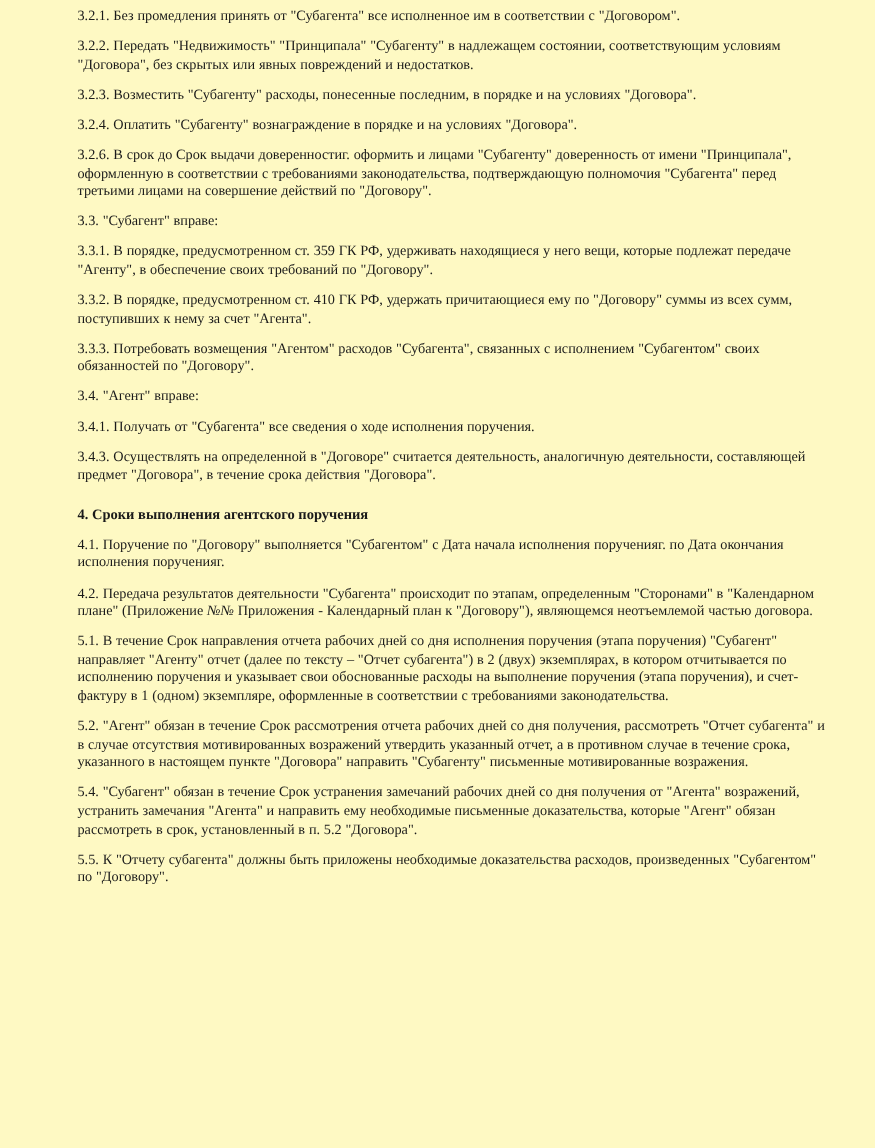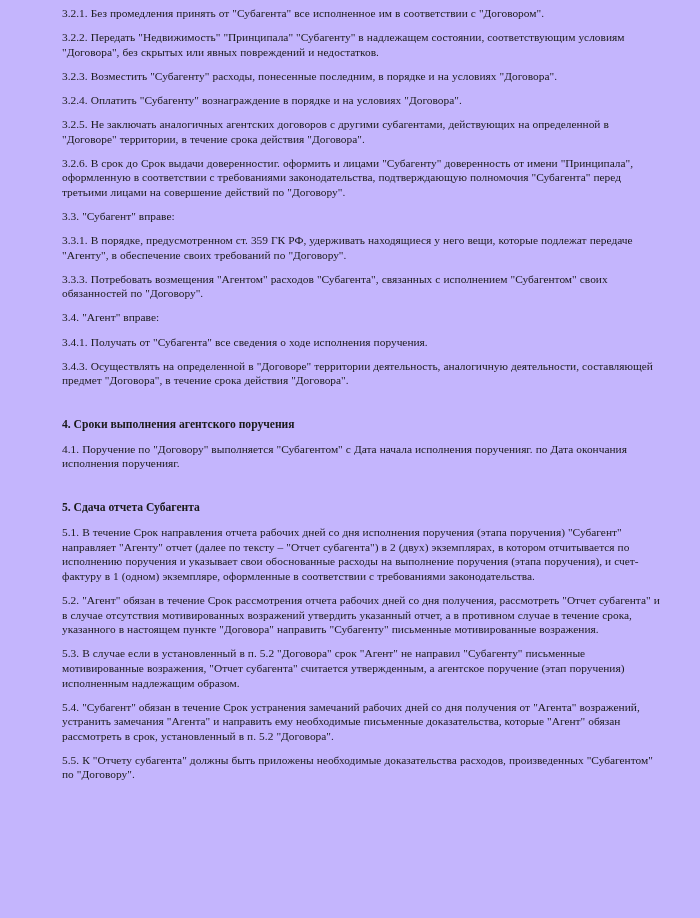--- a/index.html
+++ b/index.html
@@ -12,62 +12,61 @@
     height: 918px;
     overflow: hidden;
     font-family: "Liberation Serif", "DejaVu Serif", serif;
     color: #1a1a1a;
   }
   .page {
     box-sizing: border-box;
     width: 700px;
     height: 918px;
     padding: 6px 40px 0 62px;
-    background: #c4b5fd;
+    background: #fef9c3;
   }
   .clause {
     margin: 0 0 9.5px 0;
     font-size: 11.4px;
     line-height: 14.6px;
     text-align: left;
     text-indent: 0;
     word-spacing: 0.2px;
   }
   .heading {
     margin: 0 0 9.5px 0;
     font-size: 11.6px;
     line-height: 14.6px;
     font-weight: bold;
   }
   .spacer-before {
-    margin-top: 30px;
+    margin-top: 17px;
   }
   .num {
     font-style: italic;
   }
 </style>
 </head>
 <body>
 
 <div class="page">
   <div id="doc-body">
       <p class="clause">3.2.1. Без промедления принять от "Субагента" все исполненное им в соответствии с "Договором".</p>
       <p class="clause">3.2.2. Передать "Недвижимость" "Принципала" "Субагенту" в надлежащем состоянии, соответствующим условиям "Договора", без скрытых или явных повреждений и недостатков.</p>
       <p class="clause">3.2.3. Возместить "Субагенту" расходы, понесенные последним, в порядке и на условиях "Договора".</p>
       <p class="clause">3.2.4. Оплатить "Субагенту" вознаграждение в порядке и на условиях "Договора".</p>
-      <p class="clause">3.2.5. Не заключать аналогичных агентских договоров с другими субагентами, действующих на определенной в "Договоре" территории, в течение срока действия "Договора".</p>
       <p class="clause">3.2.6. В срок до Срок выдачи доверенностиг. оформить и лицами "Субагенту" доверенность от имени "Принципала", оформленную в соответствии с требованиями законодательства, подтверждающую полномочия "Субагента" перед третьими лицами на совершение действий по "Договору".</p>
       <p class="clause">3.3. "Субагент" вправе:</p>
       <p class="clause">3.3.1. В порядке, предусмотренном ст. 359 ГК РФ, удерживать находящиеся у него вещи, которые подлежат передаче "Агенту", в обеспечение своих требований по "Договору".</p>
+      <p class="clause">3.3.2. В порядке, предусмотренном ст. 410 ГК РФ, удержать причитающиеся ему по "Договору" суммы из всех сумм, поступивших к нему за счет "Агента".</p>
       <p class="clause">3.3.3. Потребовать возмещения "Агентом" расходов "Субагента", связанных с исполнением "Субагентом" своих обязанностей по "Договору".</p>
       <p class="clause">3.4. "Агент" вправе:</p>
       <p class="clause">3.4.1. Получать от "Субагента" все сведения о ходе исполнения поручения.</p>
-      <p class="clause">3.4.3. Осуществлять на определенной в "Договоре" территории деятельность, аналогичную деятельности, составляющей предмет "Договора", в течение срока действия "Договора".</p>
+      <p class="clause">3.4.3. Осуществлять на определенной в "Договоре" считается деятельность, аналогичную деятельности, составляющей предмет "Договора", в течение срока действия "Договора".</p>
       <p class="heading spacer-before">4. Сроки выполнения агентского поручения</p>
       <p class="clause">4.1. Поручение по "Договору" выполняется "Субагентом" с Дата начала исполнения порученияг. по Дата окончания исполнения порученияг.</p>
-      <p class="heading spacer-before">5. Сдача отчета Субагента</p>
+      <p class="clause">4.2. Передача результатов деятельности "Субагента" происходит по этапам, определенным "Сторонами" в "Календарном плане" (Приложение <span class="num">№№</span> Приложения - Календарный план к "Договору"), являющемся неотъемлемой частью договора.</p>
       <p class="clause">5.1. В течение Срок направления отчета рабочих дней со дня исполнения поручения (этапа поручения) "Субагент" направляет "Агенту" отчет (далее по тексту – "Отчет субагента") в 2 (двух) экземплярах, в котором отчитывается по исполнению поручения и указывает свои обоснованные расходы на выполнение поручения (этапа поручения), и счет-фактуру в 1 (одном) экземпляре, оформленные в соответствии с требованиями законодательства.</p>
       <p class="clause">5.2. "Агент" обязан в течение Срок рассмотрения отчета рабочих дней со дня получения, рассмотреть "Отчет субагента" и в случае отсутствия мотивированных возражений утвердить указанный отчет, а в противном случае в течение срока, указанного в настоящем пункте "Договора" направить "Субагенту" письменные мотивированные возражения.</p>
-      <p class="clause">5.3. В случае если в установленный в п. 5.2 "Договора" срок "Агент" не направил "Субагенту" письменные мотивированные возражения, "Отчет субагента" считается утвержденным, а агентское поручение (этап поручения) исполненным надлежащим образом.</p>
       <p class="clause">5.4. "Субагент" обязан в течение Срок устранения замечаний рабочих дней со дня получения от "Агента" возражений, устранить замечания "Агента" и направить ему необходимые письменные доказательства, которые "Агент" обязан рассмотреть в срок, установленный в п. 5.2 "Договора".</p>
       <p class="clause">5.5. К "Отчету субагента" должны быть приложены необходимые доказательства расходов, произведенных "Субагентом" по "Договору".</p>
     </div>
 </div>
 
 </body></html>

